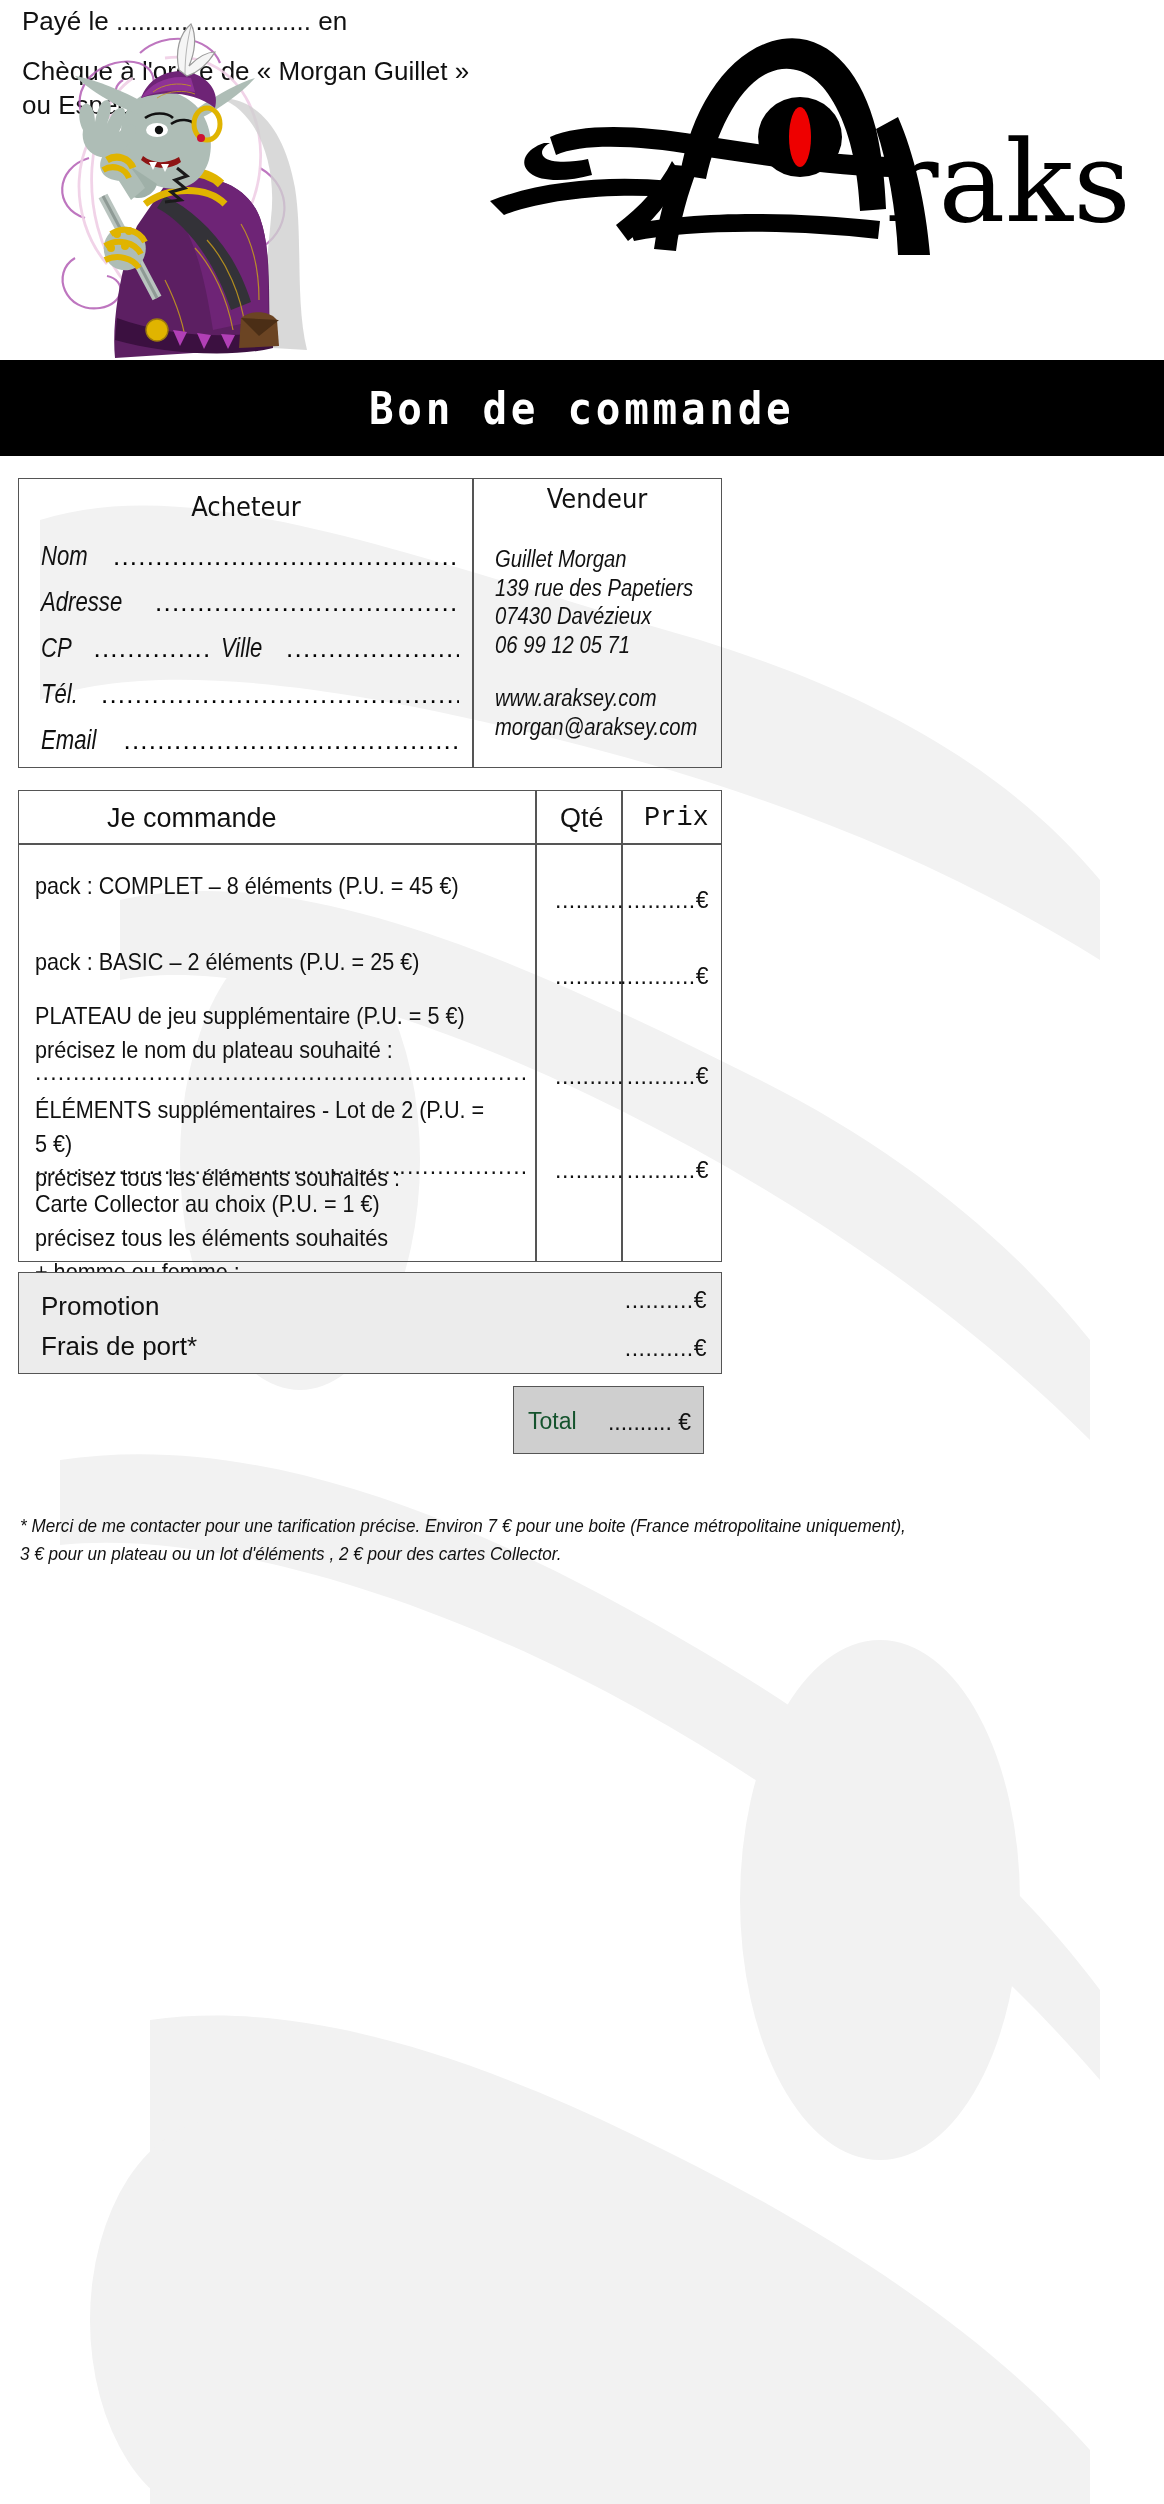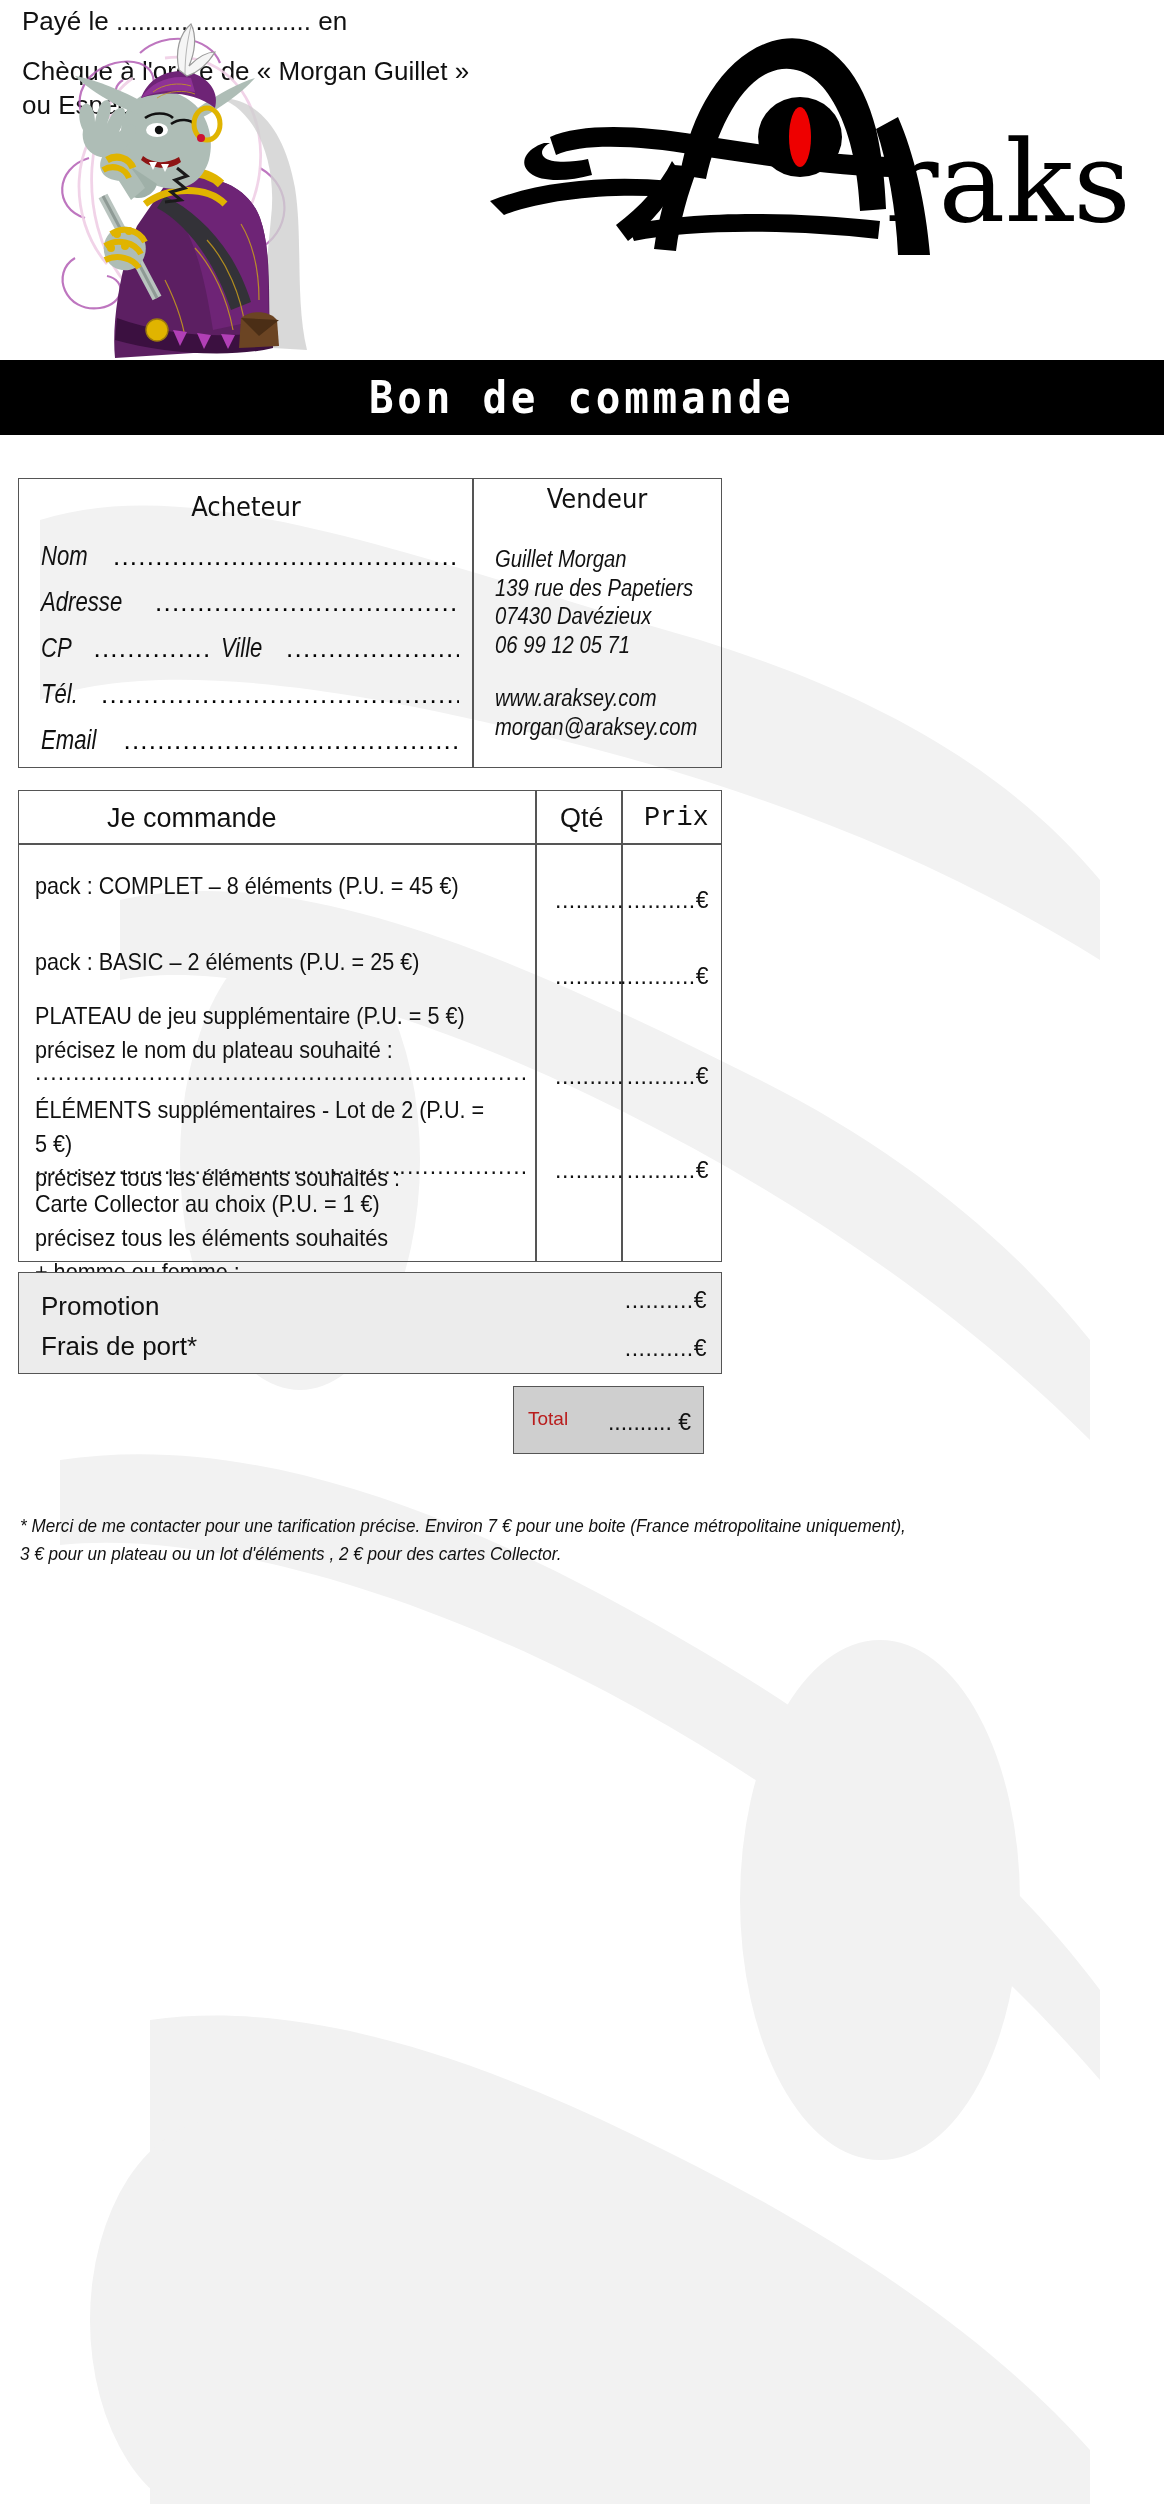--- a/index.html
+++ b/index.html
@@ -15,21 +15,21 @@
   
   .watermark { position:absolute; inset:0; pointer-events:none; z-index:0; }
 
   
   .header { position:absolute; left:0; top:0; width:1164px; height:360px; z-index:2; }
   .illus { position:absolute; left:45px; top:18px; width:290px; height:345px; }
   .logo { position:absolute; left:430px; top:25px; width:700px; height:230px; }
 
   
   .band {
-    position:absolute; left:0; top:360px; width:1164px; height:75px;
+    position:absolute; left:0; top:360px; width:1164px; height:96px;
     background:#000; z-index:3;
     display:flex; align-items:center; justify-content:center;
   }
   .band-title {
     color:#fff;
     font-family:"DejaVu Sans Mono", monospace;
     font-size:44px; font-weight:bold;
     letter-spacing:4px;
     transform: scaleX(0.93);
   }
@@ -103,21 +103,21 @@
                font-family:"Liberation Sans", sans-serif; }
   .promo-val { position:absolute; right:14px; font-size:23px; color:#111;
                font-family:"Liberation Sans", sans-serif; letter-spacing:0.5px;}
 
   
   #pay-box { left:18px; top:1380px; width:704px; height:120px; border:none; }
   .pay-line { position:absolute; left:22px; font-size:26px; color:#111;
               font-family:"Liberation Sans", sans-serif; }
   #total-box { position:absolute; left:513px; top:1386px; width:191px; height:68px;
                background:#cfcfcf; border:1.5px solid #555; z-index:4; }
-  .total-lbl { position:absolute; left:14px; top:21px; font-size:19px; color:#b91c1c;
+  .total-lbl { position:absolute; left:14px; top:21px; font-size:23px; color:#14532d;
                font-family:"Liberation Sans", sans-serif;}
   .total-val { position:absolute; right:12px; top:22px; font-size:23px; color:#111;
                font-family:"Liberation Sans", sans-serif;}
 
   
   .footer { position:absolute; left:20px; top:1512px; width:1110px; z-index:3; }
   .footer-line {
     font-family:"Liberation Sans", sans-serif;
     font-style:italic; font-size:19px; color:#111;
     display:block; line-height:1.45;

